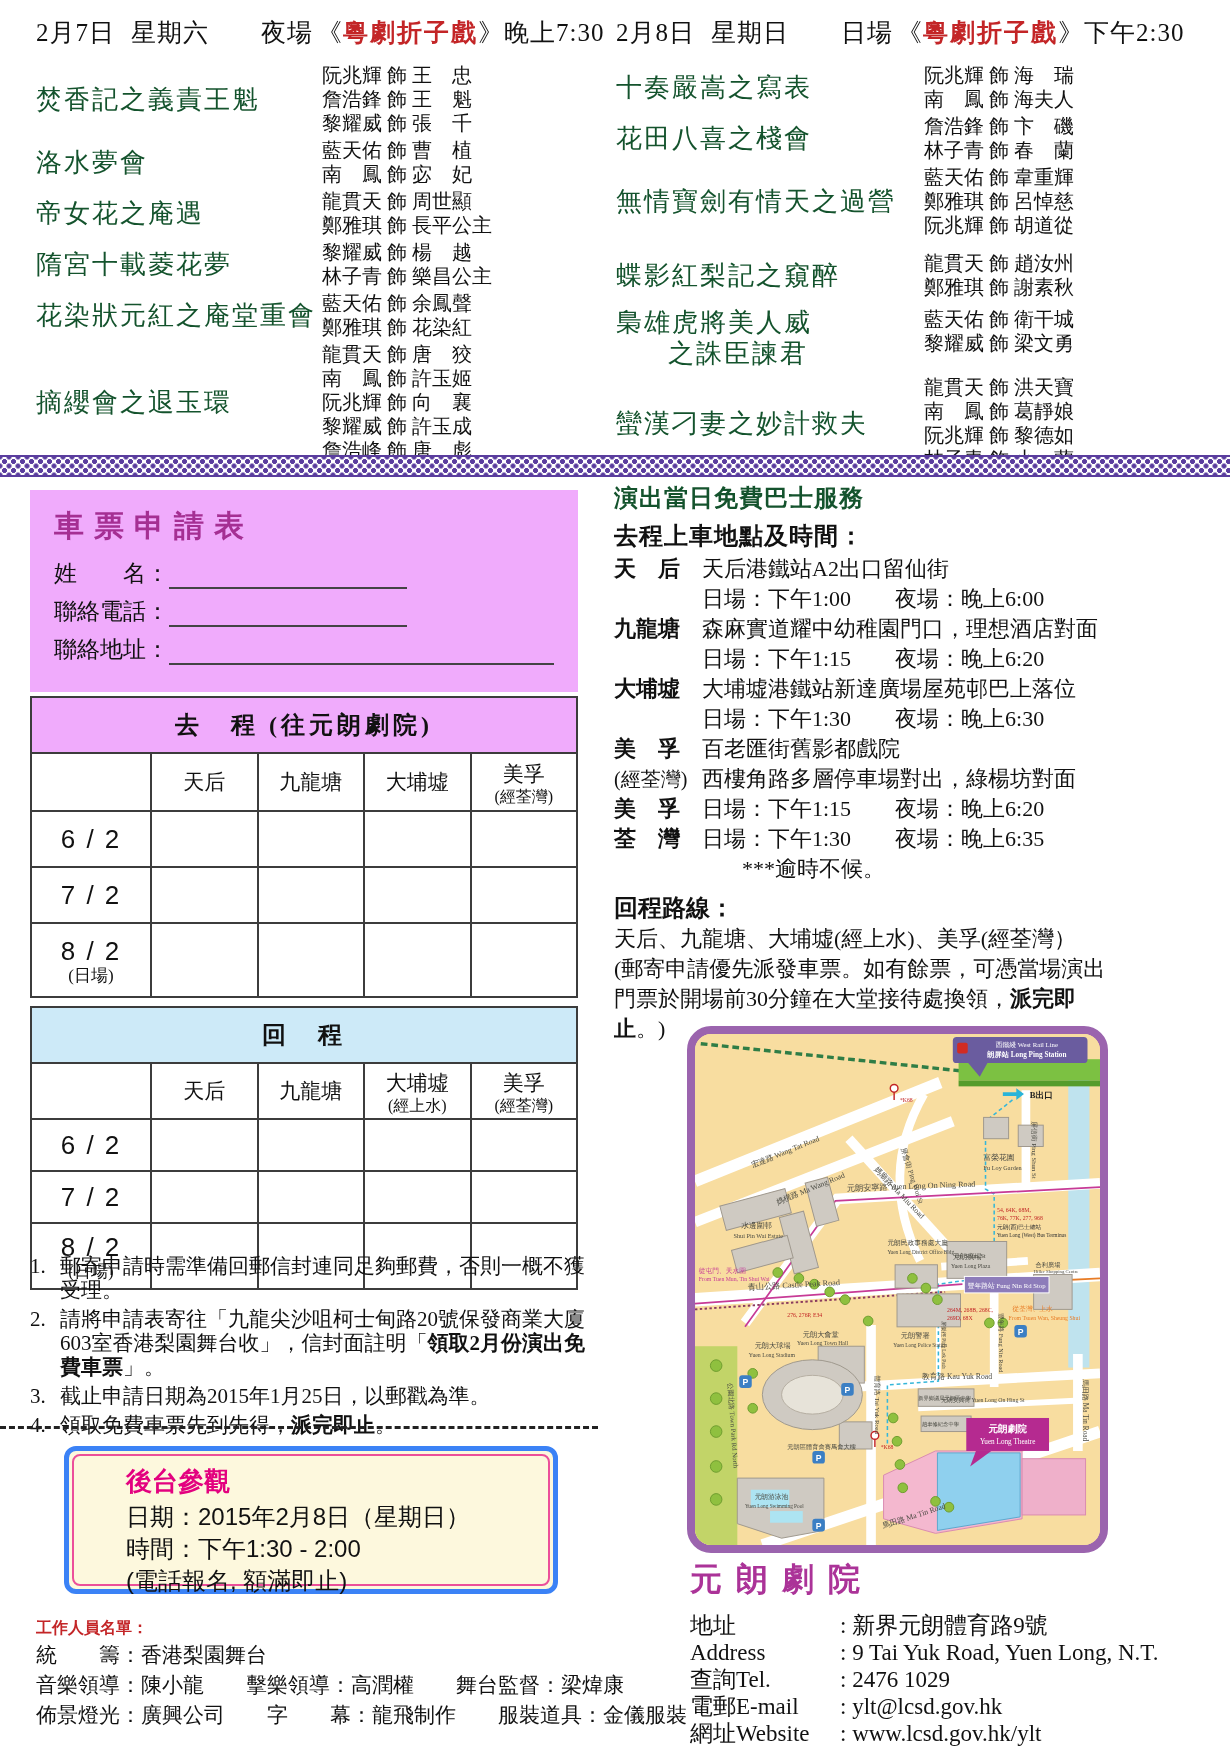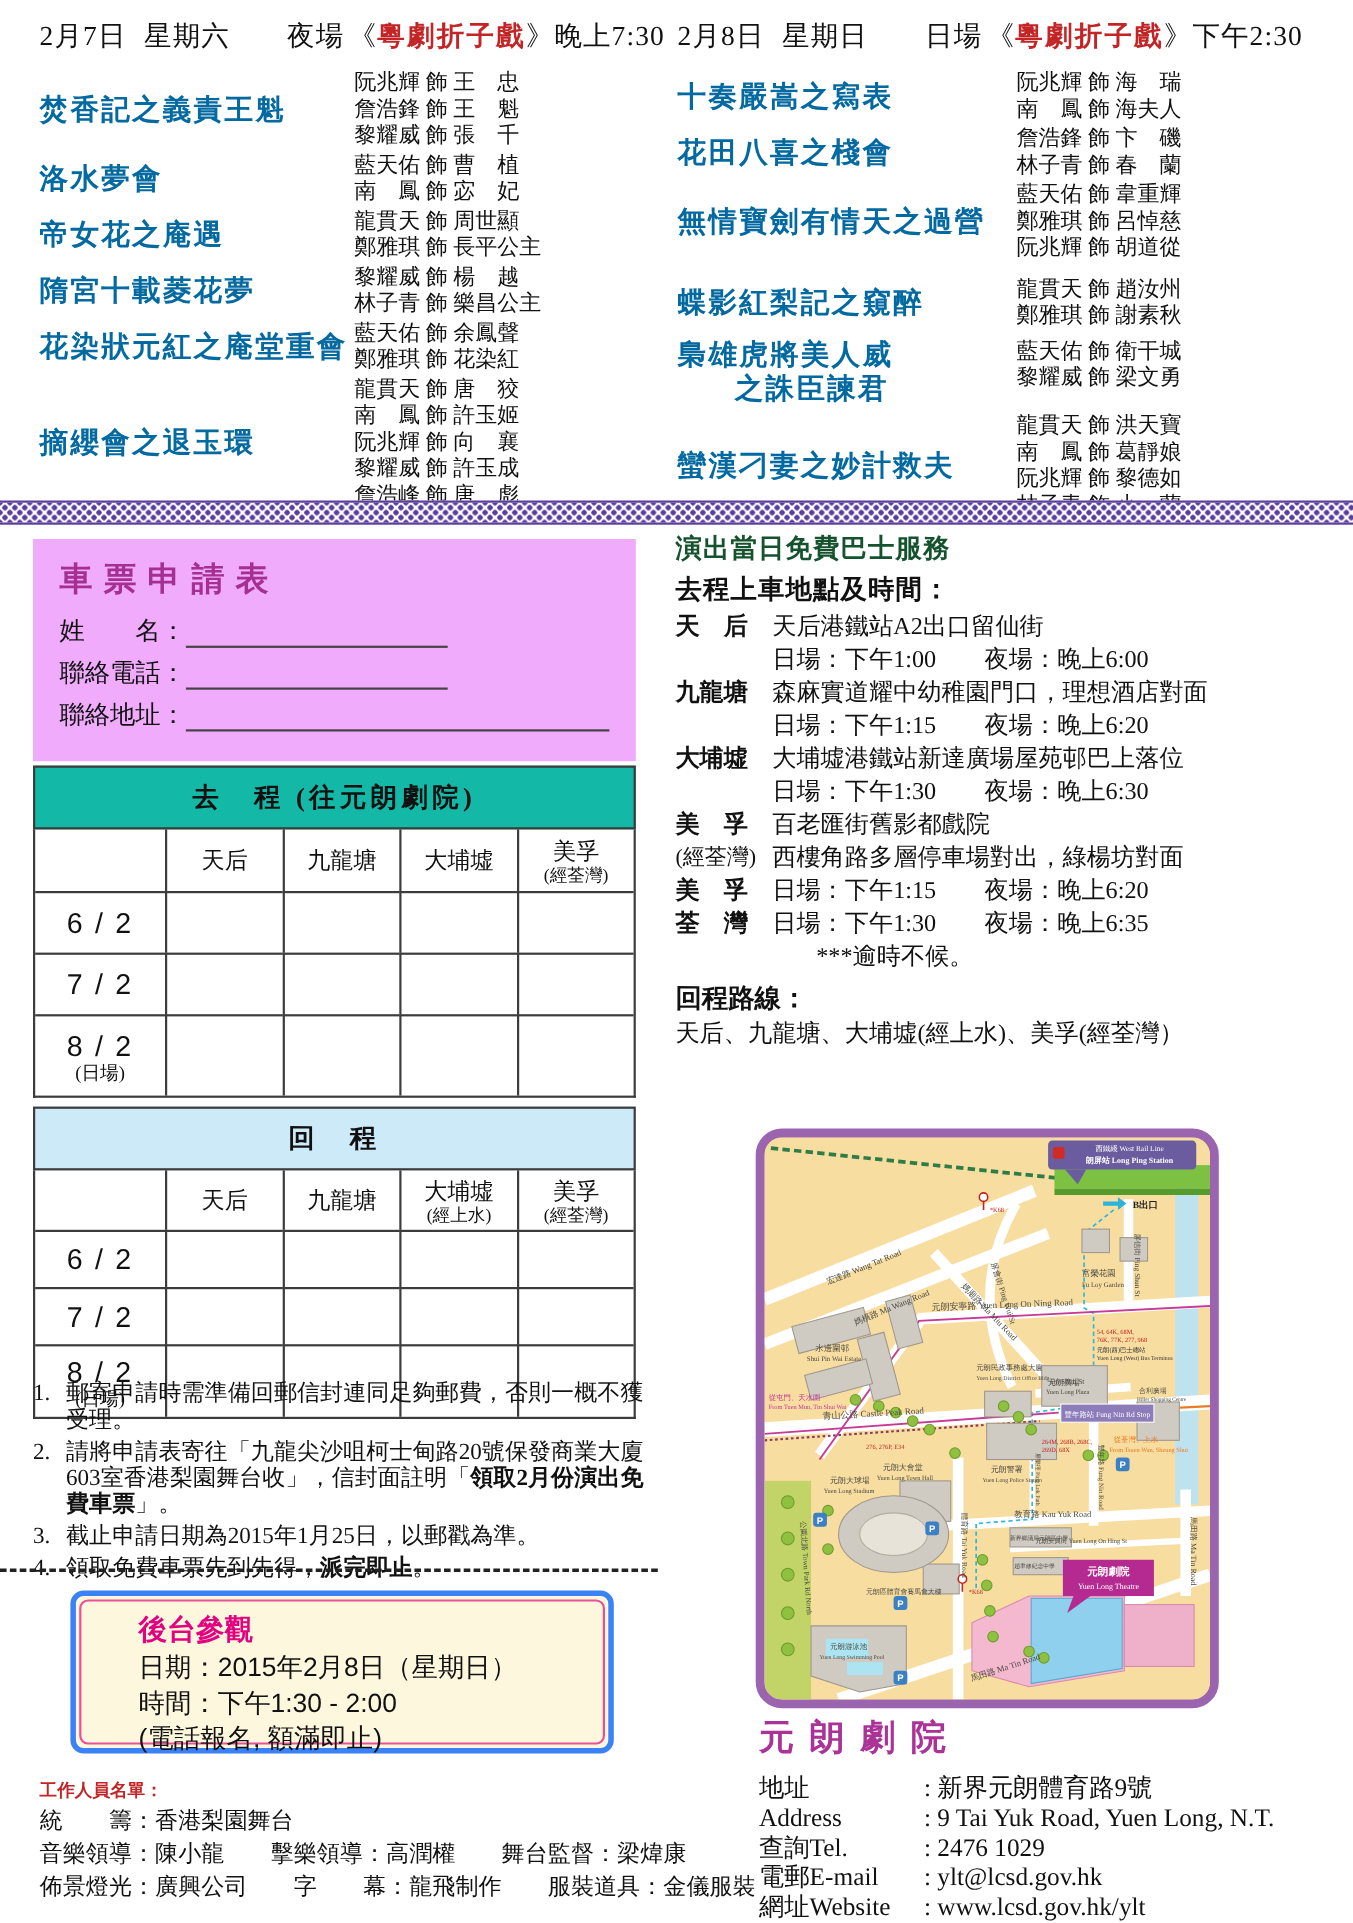--- a/index.html
+++ b/index.html
@@ -9,21 +9,21 @@
   
   .prog{position:absolute;top:16px;}
   #prog-left{left:36px;width:548px;}
   #prog-right{left:616px;width:496px;}
   .prog-header{font-size:25px;letter-spacing:1px;white-space:nowrap;margin-bottom:14px;text-align:right;}
   .ph-day{margin-left:16px;}
   .ph-session{margin-left:52px;margin-right:4px;}
   .ph-title{color:#c32527;font-weight:bold;letter-spacing:2px;}
   .prog-item{display:flex;margin-bottom:3px;}
   .prog-title{flex:1;display:flex;flex-direction:column;justify-content:center;
-              color:#0369a1;font-weight:bold;font-size:26px;letter-spacing:2px;line-height:31px;white-space:nowrap;}
+              color:#14532d;font-weight:normal;font-size:26px;letter-spacing:2px;line-height:31px;white-space:nowrap;}
   .prog-title .t2{padding-left:52px;}
   .prog-cast{font-size:20px;line-height:24px;white-space:nowrap;}
   #prog-left .prog-cast{width:262px;}
   #prog-right .prog-cast{width:188px;}
 
   
   .ornament{position:absolute;left:0;top:455px;width:1230px;height:18px;
     border-top:2px solid #5a3d9e;border-bottom:2px solid #5a3d9e;background-color:#fff;
     background-image:radial-gradient(circle,#5a3d9e 2.2px,rgba(90,61,158,0) 2.7px),
                      radial-gradient(circle,#5a3d9e 2.2px,rgba(90,61,158,0) 2.7px);
@@ -37,21 +37,21 @@
   .fl{white-space:nowrap;}
   .findent{width:122px;flex:none;}
   .uline{display:inline-block;border-bottom:2px solid #444;height:26px;}
   .u1{width:238px;}
   .u2{flex:1;}
 
   
   .tables{position:absolute;left:30px;top:696px;width:548px;}
   .tt-header{border:2px solid #3c3c3c;text-align:center;font-weight:bold;font-size:24px;
              letter-spacing:4px;padding:11px 0;}
-  .pink{background:#14b8a6;}
+  .pink{background:#f0abfc;}
   .blue{background:#cdeaf8;}
   .tt-grid{display:grid;grid-template-columns:118px 1fr 1fr 1fr 1fr;
            border:2px solid #3c3c3c;border-top:none;}
   .tt-cell{border-left:2px solid #3c3c3c;border-top:2px solid #3c3c3c;display:flex;
            flex-direction:column;justify-content:center;align-items:center;}
   .tt-grid .tt-cell:nth-child(5n+1){border-left:none;}
   .tt-grid .tt-cell:nth-child(-n+5){border-top:none;}
   .tt-colhead{font-size:21px;}
   .tt-colhead .sub{font-size:16px;line-height:17px;}
   .tt-rowhead{font-family:"Liberation Sans",sans-serif;font-size:26px;letter-spacing:2px;}
@@ -435,20 +435,21 @@
     <div class="bus-row">
         <span class="bus-label">荃　灣</span>
         <span class="bus-text">日場：下午1:30　　夜場：晚上6:35</span>
       </div>
     <div class="bus-row">
         <span class="bus-label"></span>
         <span class="bus-text center">***逾時不候。</span>
       </div>
     <div class="bus-return-title">回程路線：</div>
     <div class="bus-return-line">天后、九龍塘、大埔墟(經上水)、美孚(經荃灣）</div>
+    <div class="bus-return-note"><span>(郵寄申請優先派發車票。如有餘票，可憑當場演出門票於開場前30分鐘在大堂接待處換領，</span><b>派完即止</b><span>。)</span></div>
   </div>
 
   <div class="map">
     <svg viewBox="0 0 421 527" width="405" height="511" preserveAspectRatio="none">
       <rect x="0" y="0" width="421" height="527" fill="#f8dda0"></rect>
       <rect x="0" y="322" width="44" height="205" fill="#c2d468"></rect>
       <rect x="388" y="44" width="22" height="300" fill="#bfe3ee"></rect>
 
       <g stroke="#ffffff" fill="none">
         <line x1="0" y1="152" x2="255" y2="50" stroke-width="12"></line>

